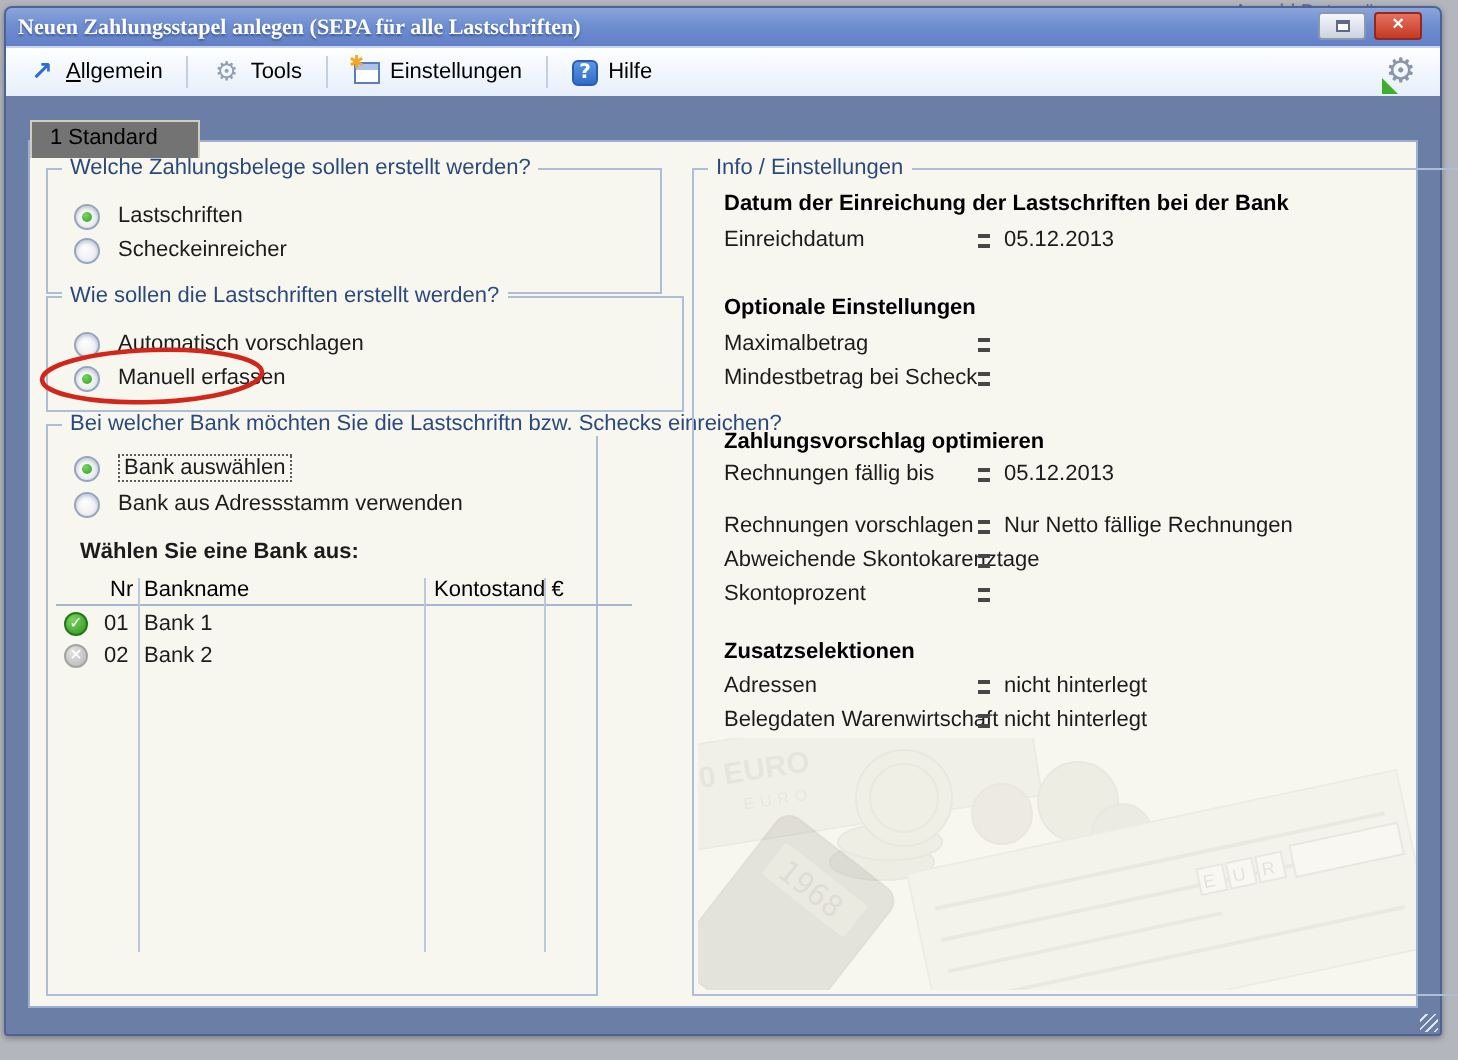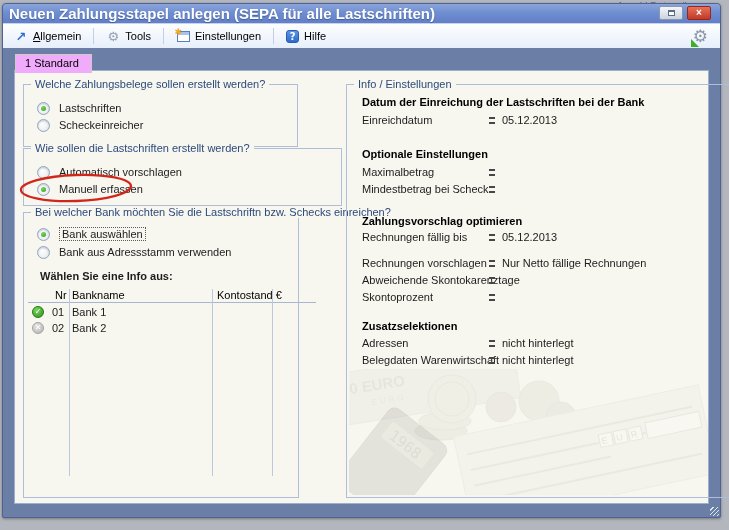--- a/index.html
+++ b/index.html
@@ -10,21 +10,21 @@
   .bg-text { position:absolute; top:1px; left:617px; color:#53689e; font-size:10px; z-index:1; }
 
   .window { position:absolute; left:2px; top:3px; width:719px; height:515px; z-index:2;
             background:#6b7ea6; border:1px solid #4e6394; border-radius:4px 4px 2px 2px;
             box-shadow:0 1px 3px rgba(0,0,0,.35); }
 
   
   .titlebar { position:relative; height:19px; border-radius:3px 3px 0 0;
               background:linear-gradient(to bottom, rgba(143,168,222,.92), #6e8ed2 45%, #637fc5);
               display:flex; align-items:center; padding:0 6px; }
-  .titlebar .title { color:#fff; font-weight:bold; font-size:15px; text-shadow:0 1px 1px rgba(30,50,100,.5); white-space:nowrap; }
+  .titlebar .title { color:#fff; font-weight:bold; font-size:11px; text-shadow:0 1px 1px rgba(30,50,100,.5); white-space:nowrap;font-family:Liberation Serif, serif; }
   .win-btns { position:absolute; right:9px; top:2px; display:flex; gap:4px; }
   .wbtn { width:24px; height:14px; border-radius:2px; border:1px solid #8b97ad; display:flex; align-items:center; justify-content:center; cursor:default; }
   .wbtn.restore { background:linear-gradient(#f4f6fa,#ccd3df); }
   .wbtn.restore .sq { width:7px; height:6px; border:1px solid #5d6b85; border-top:2px solid #5d6b85; background:#fff; }
   .wbtn.close { background:linear-gradient(#e8705c,#c23a25); border-color:#93291a; color:#fff; font-weight:bold; font-size:10px; line-height:1; }
 
   
   .toolbar { height:25px; background:linear-gradient(#fdfeff,#e7effb); border-top:1px solid #c6d4ef;
              display:flex; align-items:center; padding:0 4px; gap:2px; }
   .tbtn { display:flex; align-items:center; gap:5px; padding:2px 7px; border-radius:2px; color:#000; cursor:default; }
@@ -37,32 +37,32 @@
   .ico-settings i { position:absolute; left:0; top:0; right:0; height:3px; background:#a9c3ea; }
   .ico-settings b { position:absolute; left:-3px; top:-4px; color:#f5a623; font-size:9px; line-height:1; }
   .toolbar-right { margin-left:auto; position:relative; margin-right:8px; }
   .ico-biggear { font-size:17px; color:#8b97a8; font-family:"DejaVu Sans",sans-serif; position:relative; }
   .ico-biggear i { position:absolute; left:-2px; bottom:-1px; width:0; height:0; border-style:solid;
                    border-width:8px 8px 0 0; border-color:#3fae2a transparent transparent transparent; transform:rotate(-90deg); }
   .u { text-decoration:underline; }
 
   
   .wbody { position:relative; height:469px; background:#6b7ea6; border-radius:0 0 2px 2px; }
-  .tab { position:absolute; left:12px; top:6px; height:19px; padding:2px 12px 0 9px; background:#f0abfc;
+  .tab { position:absolute; left:12px; top:12px; height:19px; padding:2px 20px 0 9px; background:#737373;
          border:1px solid #cfccc0; border-bottom:none; z-index:3; color:#000; }
   .grip { position:absolute; right:1px; bottom:1px; width:9px; height:9px;
           background:repeating-linear-gradient(135deg, transparent 0 2px, #dfe6f2 2px 3px); }
 
   .panel { position:absolute; left:11px; top:22px; width:695px; height:434px; background:#f7f6ef;
            border:1px solid #9dafd0; z-index:2; }
 
   .grp { position:absolute; border:1px solid #aebdd8; }
   .grp .legend { position:absolute; top:-7px; left:7px; background:#f7f6ef; padding:0 4px; color:#2b4a7c; white-space:nowrap; }
 
-  .grp1 { left:8px; top:13px; width:275px; height:63px; }
+  .grp1 { left:8px; top:13px; width:308px; height:63px; }
   .grp2 { left:8px; top:77px; width:319px; height:58px; }
   .grp3 { left:8px; top:141px; width:276px; height:286px; }
   .grpInfo { left:331px; top:13px; width:437px; height:414px; }
 
   .opt { position:absolute; left:13px; display:flex; align-items:center; gap:9px; height:14px; cursor:default; }
   .radio { position:relative; width:13px; height:13px; border-radius:50%; border:1px solid #93a5c0;
            background:radial-gradient(circle at 35% 30%, #ffffff, #e8e9ec); box-shadow:inset 0 1px 2px rgba(120,135,160,.45); }
   .radio.checked::after { content:""; position:absolute; left:3px; top:3px; width:5px; height:5px; border-radius:50%;
            background:radial-gradient(circle at 35% 30%, #7bd45f, #2fa41d); }
   .opt .focusbox { border:1px dotted #5a5a5a; padding:0 2px; }
@@ -181,21 +181,21 @@
           <span class="legend">Bei welcher Bank möchten Sie die Lastschriftn bzw. Schecks einreichen?</span>
           <div class="opt" style="top:14px;">
             <span class="radio checked"></span>
             <span class="focusbox">Bank auswählen</span>
           </div>
           <div class="opt" style="top:32px;">
             <span class="radio"></span>
             <span>Bank aus Adressstamm verwenden</span>
           </div>
 
-          <div class="bank-title">Wählen Sie eine Info aus:</div>
+          <div class="bank-title">Wählen Sie eine Bank aus:</div>
 
           <span class="th" style="left:31px;">Nr</span>
           <span class="th" style="left:48px;">Bankname</span>
           <span class="th" style="left:193px;">Kontostand €</span>
           <div class="th-underline"></div>
           <div class="colline" style="left:45px;"></div>
           <div class="colline" style="left:188px;"></div>
           <div class="colline" style="left:248px;"></div>
 
           <div class="trow" style="top:92px;">

